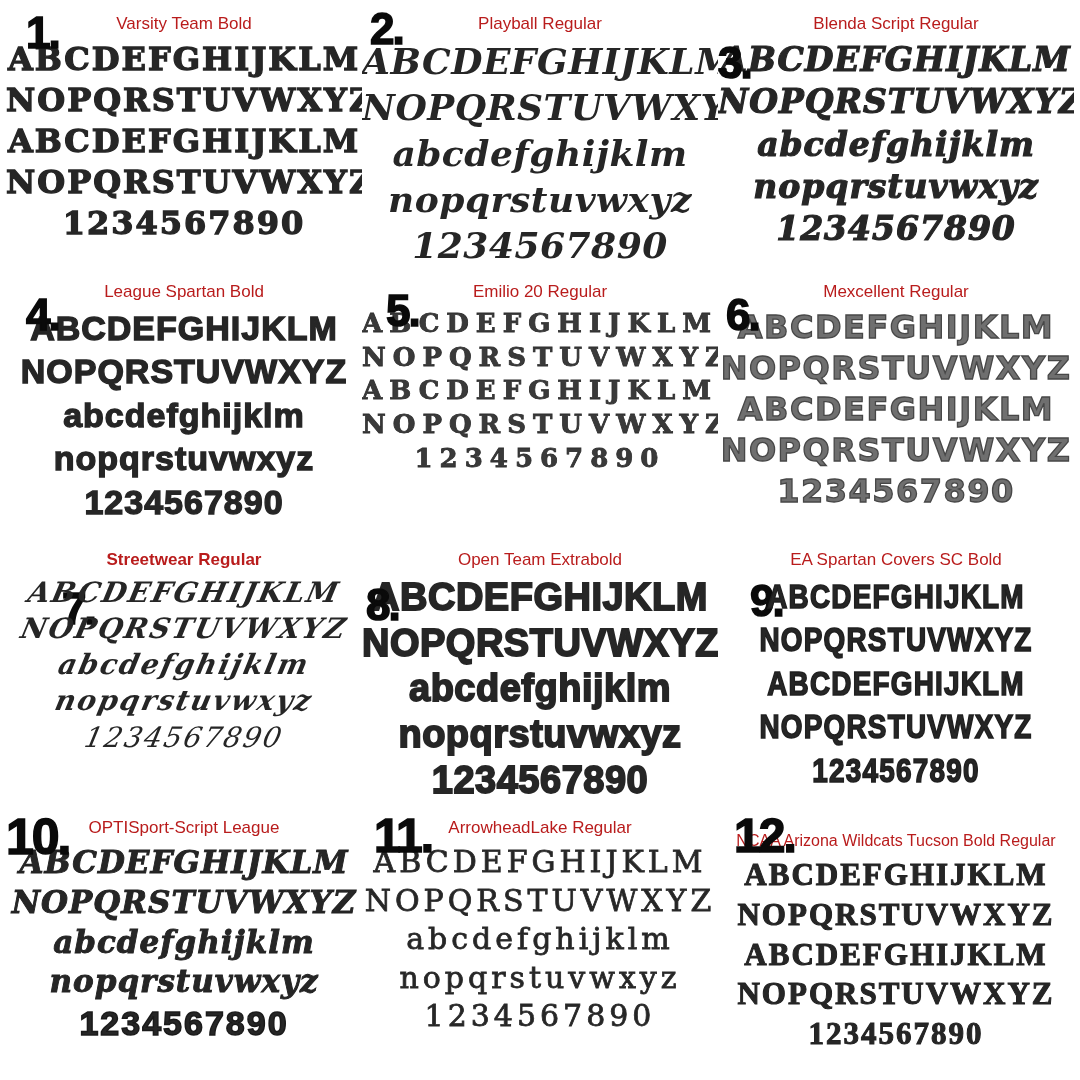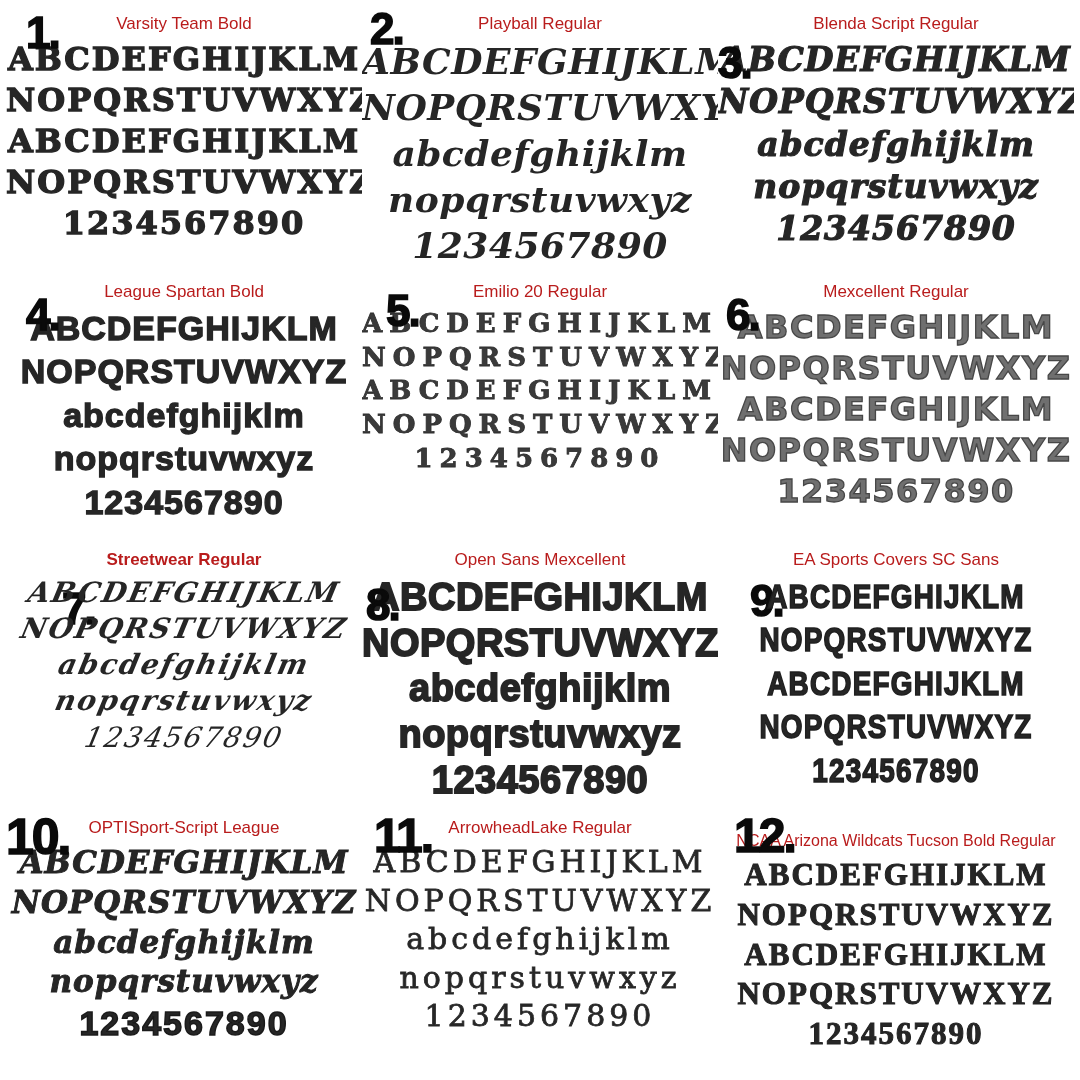--- a/index.html
+++ b/index.html
@@ -280,33 +280,33 @@
 
     <div class="line line-1">ABCDEFGHIJKLM</div>
         <div class="line line-2">NOPQRSTUVWXYZ</div>
         <div class="line line-3">abcdefghijklm</div>
         <div class="line line-4">nopqrstuvwxyz</div>
         <div class="line line-5">1234567890</div>
       </div>
   </div>
     <div class="cell cell-8">
     <span class="num">8.</span>
-    <span class="name">Open Sans Mexcellent</span>
+    <span class="name">Open Team Extrabold</span>
     <div class="lines f8">
 
     <div class="line line-1">ABCDEFGHIJKLM</div>
         <div class="line line-2">NOPQRSTUVWXYZ</div>
         <div class="line line-3">abcdefghijklm</div>
         <div class="line line-4">nopqrstuvwxyz</div>
         <div class="line line-5">1234567890</div>
       </div>
   </div>
     <div class="cell cell-9">
     <span class="num">9.</span>
-    <span class="name">EA Sports Covers SC Sans</span>
+    <span class="name">EA Spartan Covers SC Bold</span>
     <div class="lines f9">
 
     <div class="line line-1">ABCDEFGHIJKLM</div>
         <div class="line line-2">NOPQRSTUVWXYZ</div>
         <div class="line line-3">ABCDEFGHIJKLM</div>
         <div class="line line-4">NOPQRSTUVWXYZ</div>
         <div class="line line-5">1234567890</div>
       </div>
   </div>
     <div class="cell cell-10">

